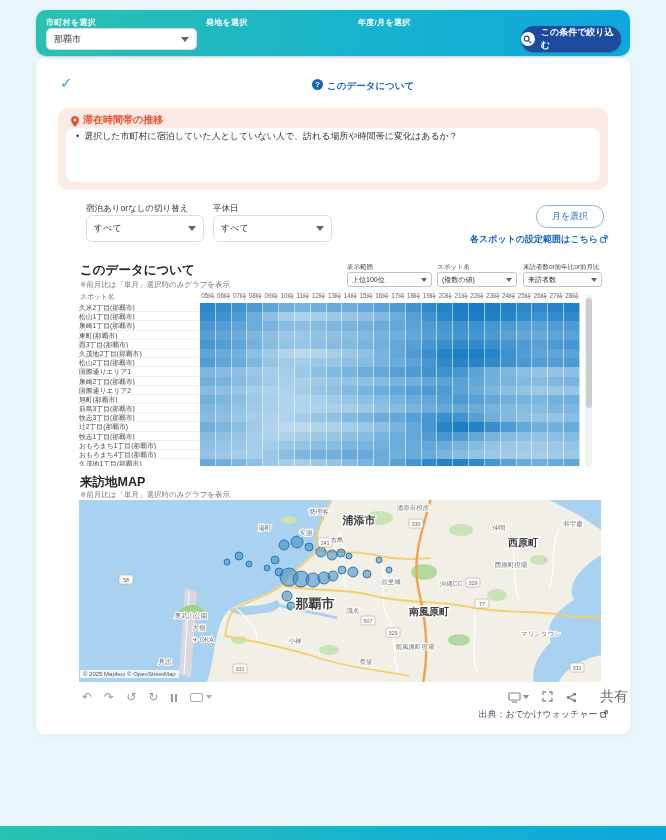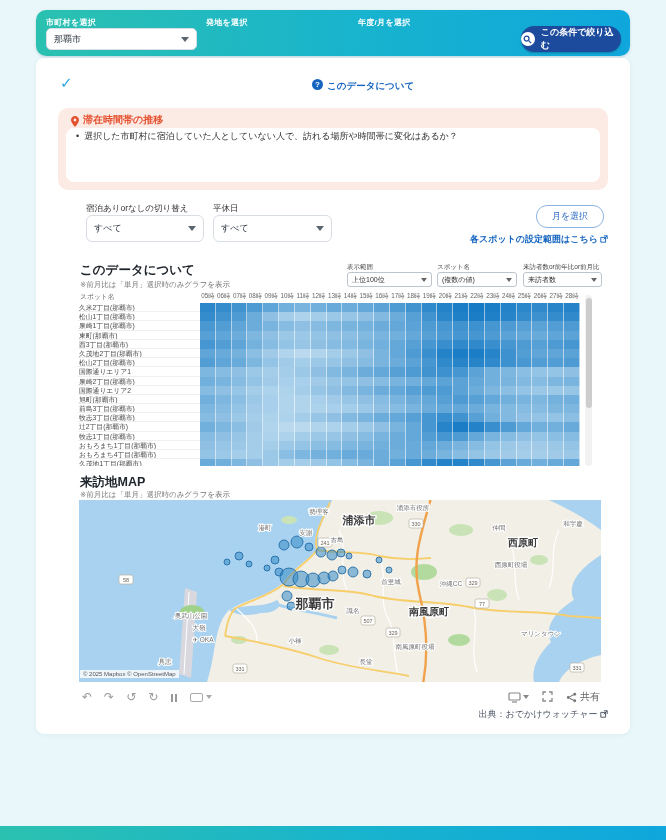--- a/index.html
+++ b/index.html
@@ -53,21 +53,21 @@
           line-height:9px;white-space:nowrap;overflow:hidden;padding-left:1px;}
   .hm-cells{display:flex;width:380px;}
   .hm-cell{flex:1;border-right:0.5px solid rgba(255,255,255,.55);}
   #hm-sb{background:#f2f2f2;border-radius:3px;}
   #hm-thumb{background:#cdcdcd;border-radius:3px;}
   
   #map-attrib{font-size:6px;color:#555;background:rgba(255,255,255,.8);padding:1px 3px;}
   
   .tbi{font-size:12px;color:#999;line-height:14px;cursor:pointer;}
   .pausebar{display:inline-block;width:2px;height:8px;background:#999;margin:0 1px;}
-  #share-label{font-size:10px;color:#666;}
+  #share-label{font-size:14px;color:#666;margin-left:20px;}
   #source-line{font-size:9px;color:#4b5563;}
   #bottom-strip{left:0;top:826px;width:666px;height:14px;
         background:linear-gradient(90deg,#2BC1B0 0%,#18B3CE 55%,#0FA7DC 100%);}
   svg text{font-family:"Liberation Sans","DejaVu Sans",sans-serif;}
 </style>
 </head>
 <body>
 
 <div id="app">
 

